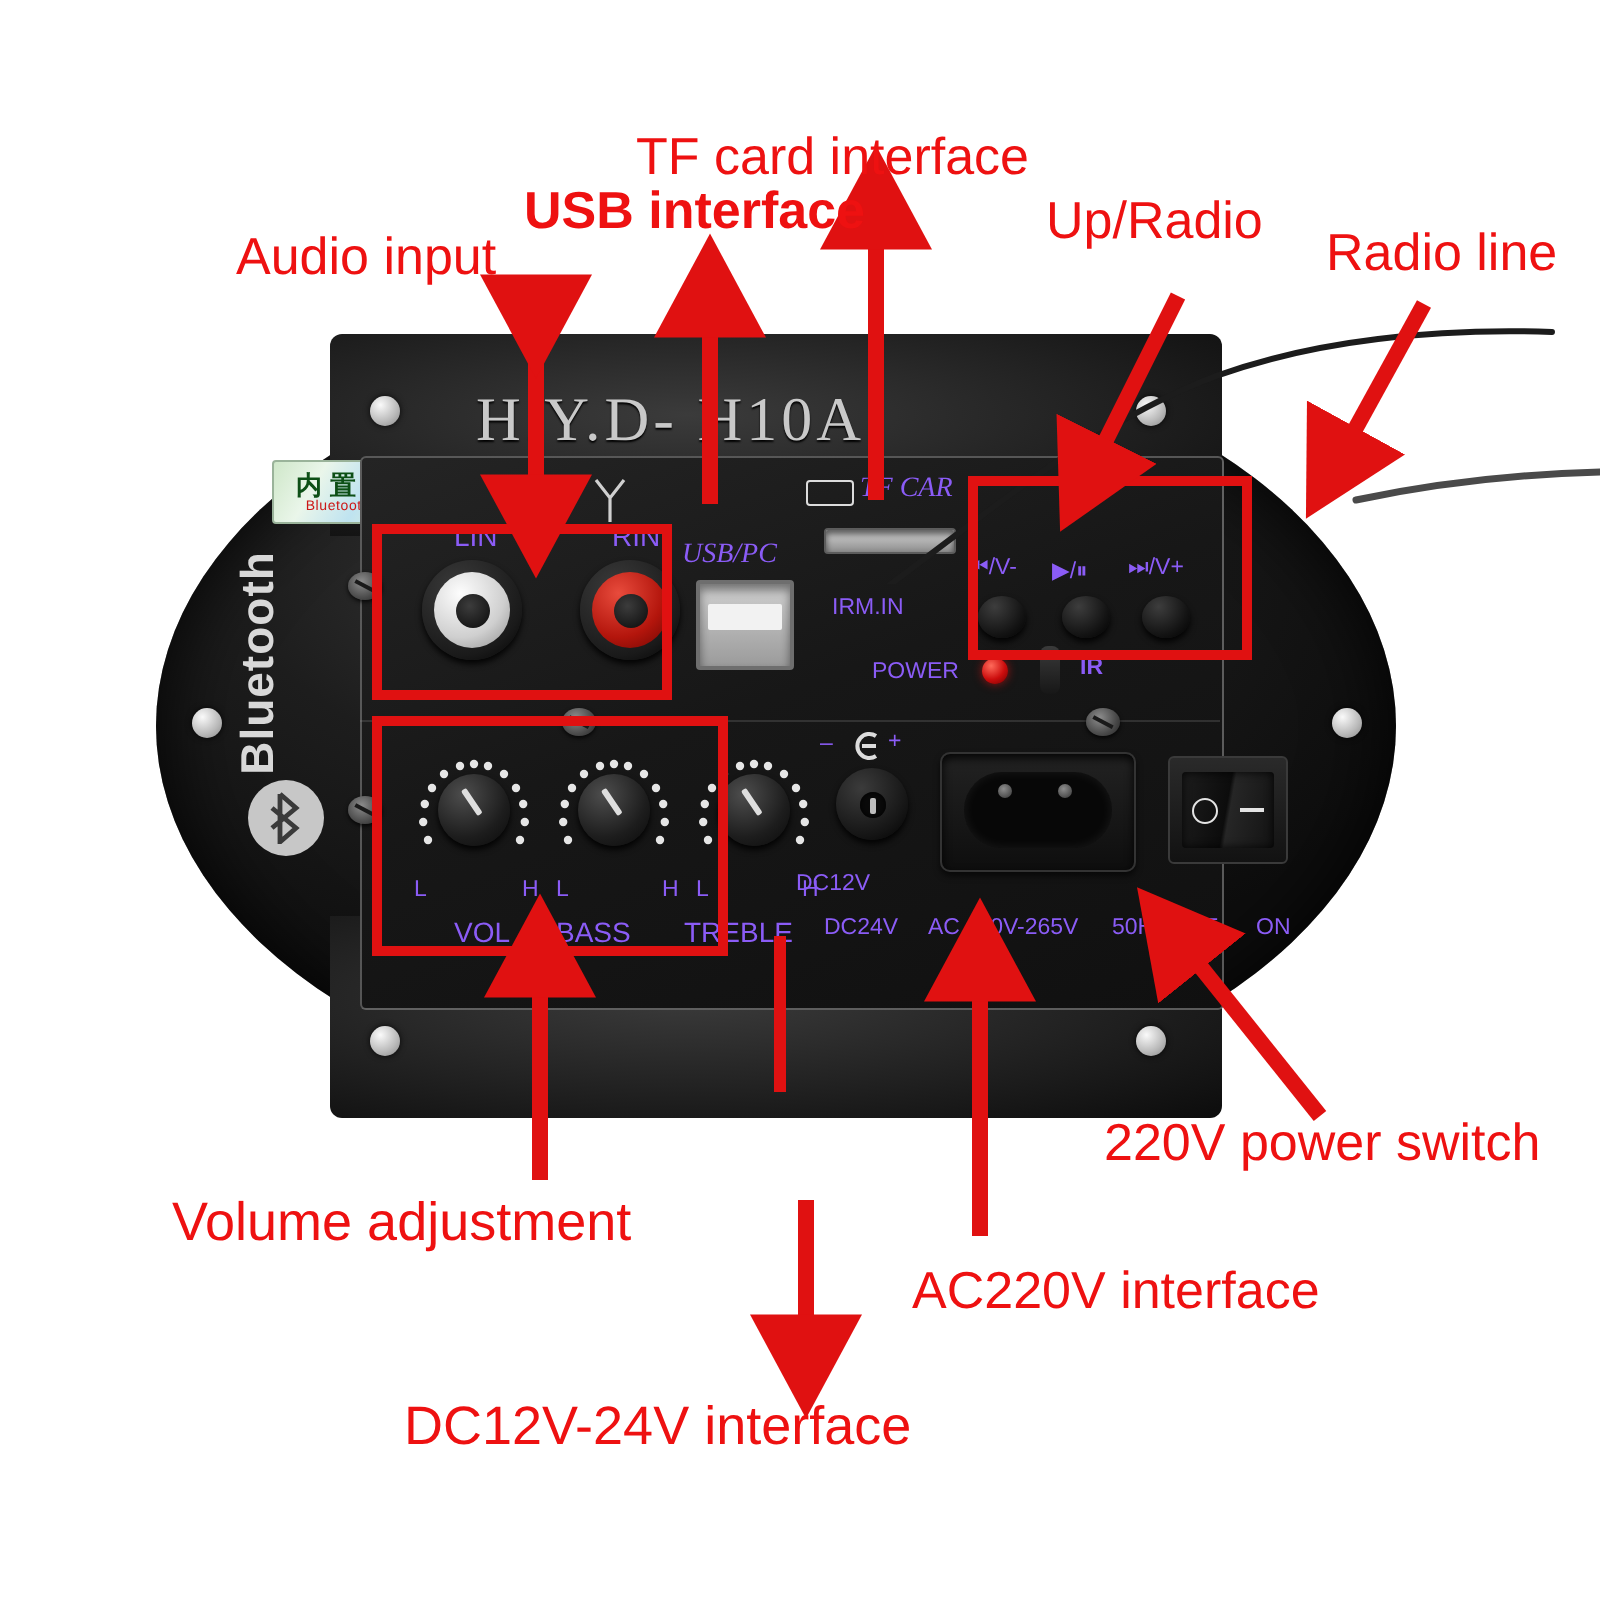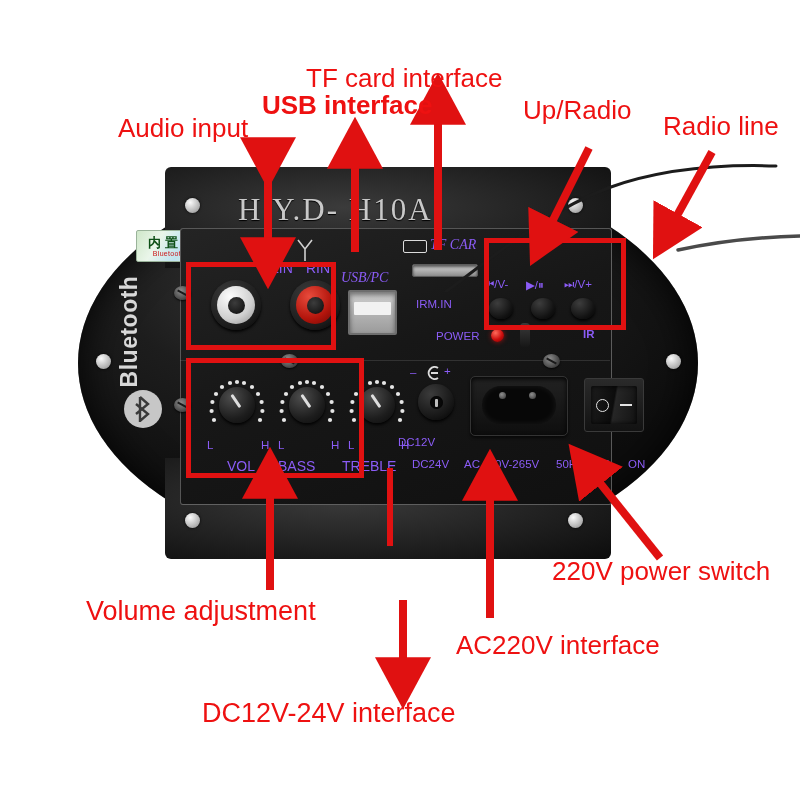--- a/index.html
+++ b/index.html
@@ -188,21 +188,21 @@
   <div class="screw" style="left:96px;top:230px;">
       <i></i>
     </div>
   <div class="screw" style="left:203px;top:186px;">
       <i></i>
     </div>
   <div class="screw" style="left:465px;top:186px;">
       <i></i>
     </div>
 
-  <div class="lbl" style="left:149px;top:92px;margin-left:44px;">LIN</div>
+  <div class="lbl" style="left:149px;top:92px;">LIN</div>
   <div class="lbl" style="left:228px;top:92px;">RIN</div>
 
   <div class="rca white" style="left:133px;top:112px;">
     <div class="ring">
         <div class="bore"></div>
       </div>
   </div>
   <div class="rca red" style="left:212px;top:112px;">
     <div class="ring">
         <div class="bore"></div>
@@ -228,21 +228,21 @@
   <div class="lbl sm" style="left:448px;top:110px;">▶/⏸</div>
   <div class="lbl sm" style="left:486px;top:110px;">⏭/V+</div>
 
   <div class="pbtn" style="left:411px;top:130px;"></div>
   <div class="pbtn" style="left:453px;top:130px;"></div>
   <div class="pbtn" style="left:493px;top:130px;"></div>
 
   <div class="lbl sm" style="left:358px;top:162px;">POWER</div>
   <div class="led" style="left:413px;top:161px;"></div>
   <div class="irwin" style="left:442px;top:155px;"></div>
-  <div class="lbl sm" style="left:462px;top:160px;font-weight:bold;margin-left:43px;">IR</div>
+  <div class="lbl sm" style="left:462px;top:160px;font-weight:bold;">IR</div>
 
   <div class="knobwrap" style="left:128px;top:206px;">
     <svg class="knobdots" viewBox="0 0 62 62">
       <g fill="#e6e6e6">
         <circle cx="8" cy="46" r="2.1"></circle>
           <circle cx="5.6" cy="37" r="2.1"></circle>
         <circle cx="6.4" cy="28" r="2.1"></circle>
           <circle cx="10" cy="20" r="2.1"></circle>
         <circle cx="16" cy="13" r="2.1"></circle>
           <circle cx="24" cy="9" r="2.1"></circle>
@@ -400,19 +400,19 @@
     <line x1="490" y1="618" x2="490" y2="480" stroke="#e01111" stroke-width="8" marker-end="url(#ah)"></line>
   </g>
 
   <g>
     <line x1="660" y1="558" x2="588" y2="468" stroke="#e01111" stroke-width="8" marker-end="url(#ah)"></line>
   </g>
 </svg>
 
 <div class="anno" style="left:118px;top:115px;font-size:26px;">Audio input</div>
 <div class="anno" style="left:262px;top:92px;font-size:26px;font-weight:bold;">USB interface</div>
-<div class="anno" style="left:306px;top:65px;font-size:26px;text-align:right;">TF card interface</div>
+<div class="anno" style="left:318px;top:65px;font-size:26px;text-align:right;">TF card interface</div>
 <div class="anno" style="left:523px;top:97px;font-size:26px;">Up/Radio</div>
 <div class="anno" style="left:663px;top:113px;font-size:26px;">Radio line</div>
 <div class="anno" style="left:86px;top:598px;font-size:27px;">Volume adjustment</div>
 <div class="anno" style="left:202px;top:700px;font-size:27px;">DC12V-24V interface</div>
 <div class="anno" style="left:456px;top:632px;font-size:26px;">AC220V interface</div>
 <div class="anno" style="left:552px;top:558px;font-size:26px;">220V power switch</div>
 
 </body></html>

